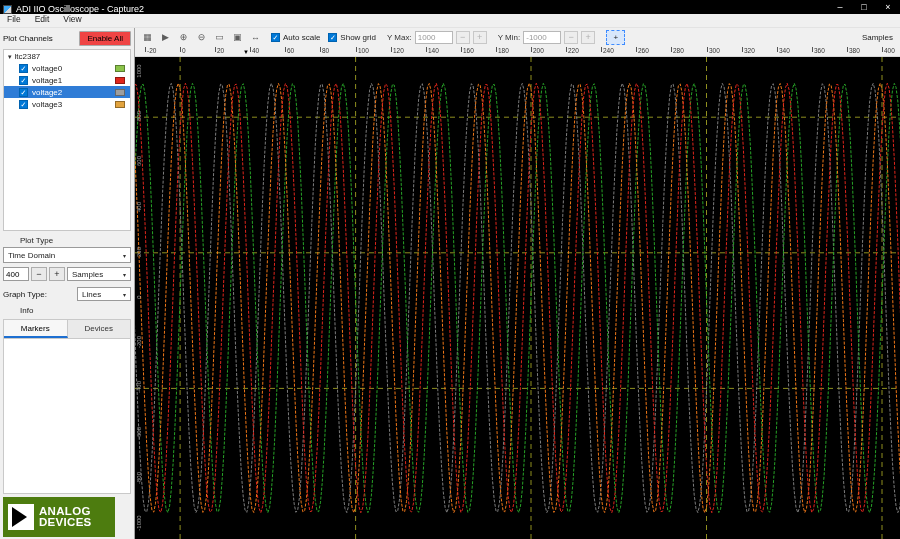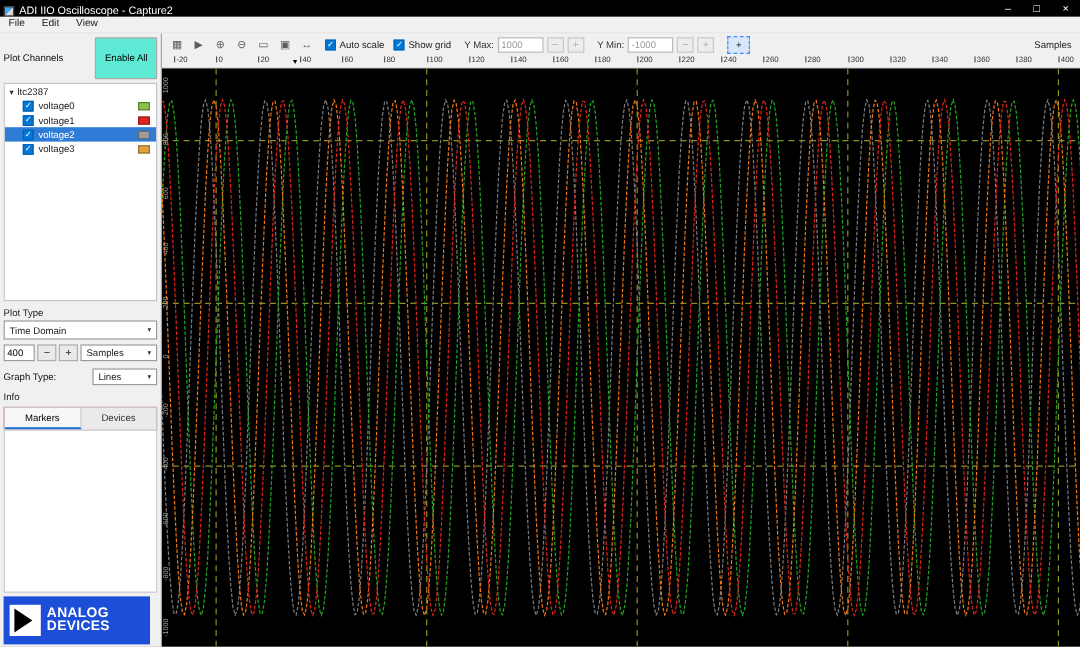--- a/index.html
+++ b/index.html
@@ -16,42 +16,42 @@
   
   .menubar{flex:0 0 14px;background:#f0f0f0;display:flex;align-items:flex-start;font-size:8.5px;border-bottom:1px solid #e3e3e3}
   .menu-item{padding:0 7px}
 
   .main{flex:1;display:flex;min-height:0}
 
   
   .sidebar{flex:0 0 135px;width:135px;background:#f0f0f0;display:flex;flex-direction:column;padding:2px 3px;border-right:1px solid #a3a3a3}
   .sb-head{display:flex;align-items:center;justify-content:space-between;margin:1px 0 3px}
   .sb-label{font-size:8px;color:#111}
-  .btn{background:#5eead4;border:1px solid #aaa;font-size:8px;padding:12px 7px;border-radius:1px}
+  .btn{background:#ef4444;border:1px solid #aaa;font-size:8px;padding:2px 7px;border-radius:1px}
   .ch-panel{background:#fff;border:1px solid #c6c6c6;height:182px;overflow:hidden;font-size:8px}
   .dev-row{display:flex;align-items:center;padding:2px 2px 1px}
   .tri{font-size:7px;margin:0 3px 0 2px;color:#333}
   .ch-row{display:flex;align-items:center;height:12px;padding-left:15px}
   .ch-row.selected{background:#2f7cd6;color:#fff}
   .cb{flex:0 0 9px;width:9px;height:9px;background:#0078d7;border:1px solid #0062b0;color:#fff;font-size:7px;line-height:8px;text-align:center;margin-right:4px}
   .swatch{width:10px;height:7px;margin-left:auto;margin-right:5px;border:1px solid rgba(0,0,0,.35)}
-  .sec-label{font-size:8px;margin:5px 0 2px}
+  .sec-label{font-size:8px;margin:5px 17px 2px}
   .select{background:#fff;border:1px solid #9a9a9a;height:16px;display:flex;align-items:center;font-size:8px;padding:0 4px}
   .select .arrow{margin-left:auto;font-size:6px;color:#333}
   .row{display:flex;align-items:center;gap:2px;margin:4px 0 0}
   .num-input{width:26px;height:14px;border:1px solid #9a9a9a;background:#fff;font-size:8px;padding:0 2px;font-family:"Liberation Sans",sans-serif}
   .stepper{width:16px;height:14px;border:1px solid #adadad;background:#e9e9e9;font-size:9px;line-height:12px;text-align:center}
   .sel-sm{height:14px;font-size:8px}
   .gt-row{display:flex;align-items:center;justify-content:space-between;margin-top:6px}
   .tabs{display:flex;margin-top:2px;background:#ec4899;border:1px solid #c9c9c9;border-bottom:none}
   .tab{flex:1;text-align:center;font-size:8px;padding:4px 0 3px;background:#eaeaea;border-right:1px solid #c9c9c9;color:#333}
   .tab:last-child{border-right:none}
   .tab.active{background:#f7f7f7;border-bottom:2px solid #1d6fd1;color:#000}
   .info-panel{flex:1;background:#fff;border:1px solid #c9c9c9;min-height:20px}
-  .logo{background:#1d4ed8;height:37px;margin-top:3px;display:flex;align-items:center;padding:20px 5px;gap:5px;width:122px}
+  .logo{background:#4d7c0f;height:37px;margin-top:3px;display:flex;align-items:center;padding:20px 5px;gap:5px;width:112px}
   .logo-mark{flex:0 0 26px;width:26px;height:26px;background:#fff;position:relative}
   .logo-mark::before{content:"";position:absolute;left:4px;top:3px;border-top:10px solid transparent;border-bottom:10px solid transparent;border-left:15px solid #000}
   .logo-text{color:#fff;font-weight:bold;font-size:11.5px;line-height:11px;letter-spacing:.3px}
 
   
   .right{flex:1;display:flex;flex-direction:column;min-width:0}
   .toolbar{flex:0 0 18px;background:#f0f0f0;display:flex;align-items:center;gap:3px;padding:0 5px;font-size:8px}
   .tb-icon{width:15px;height:14px;display:flex;align-items:center;justify-content:center;color:#5d5d5d;font-size:9px}
   .chk-wrap{display:flex;margin-left:5px}
   .chk{width:9px;height:9px;background:#0078d7;border:1px solid #0062b0;color:#fff;font-size:7px;line-height:8px;text-align:center;margin-right:3px}

